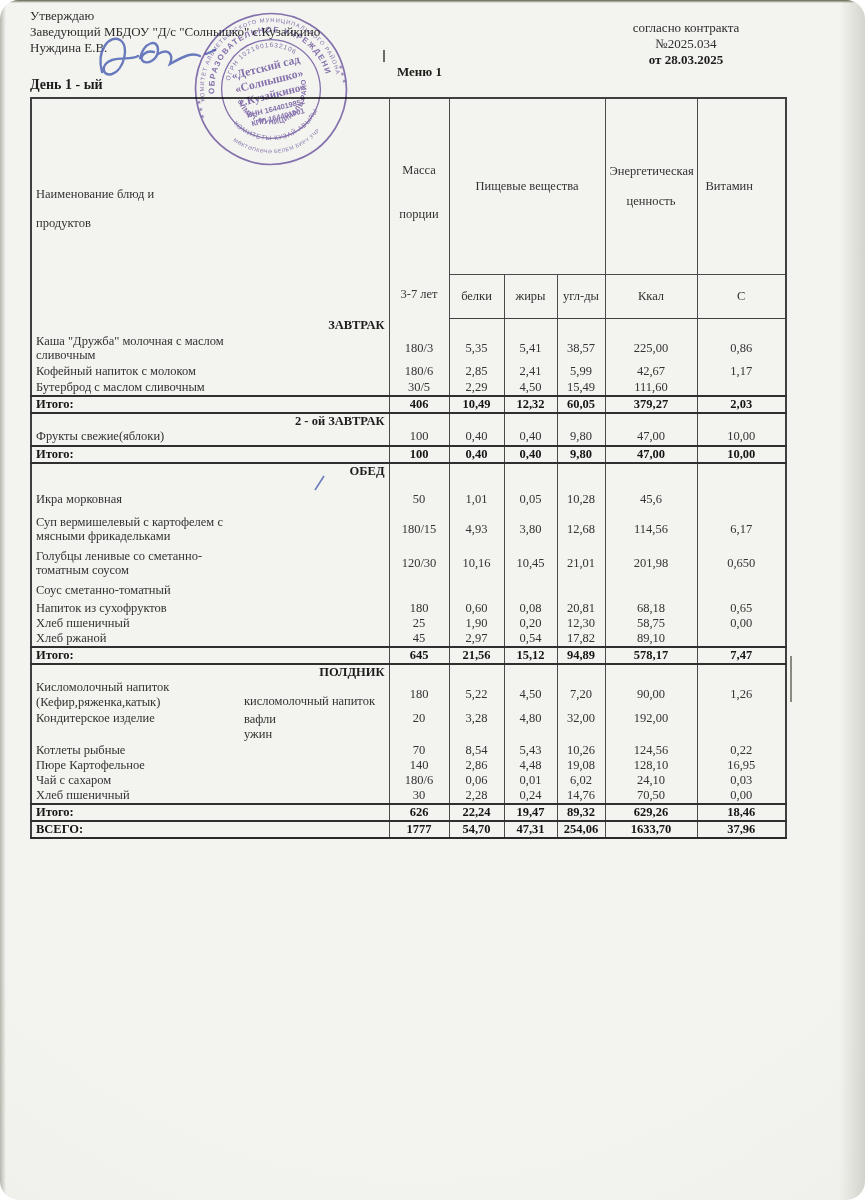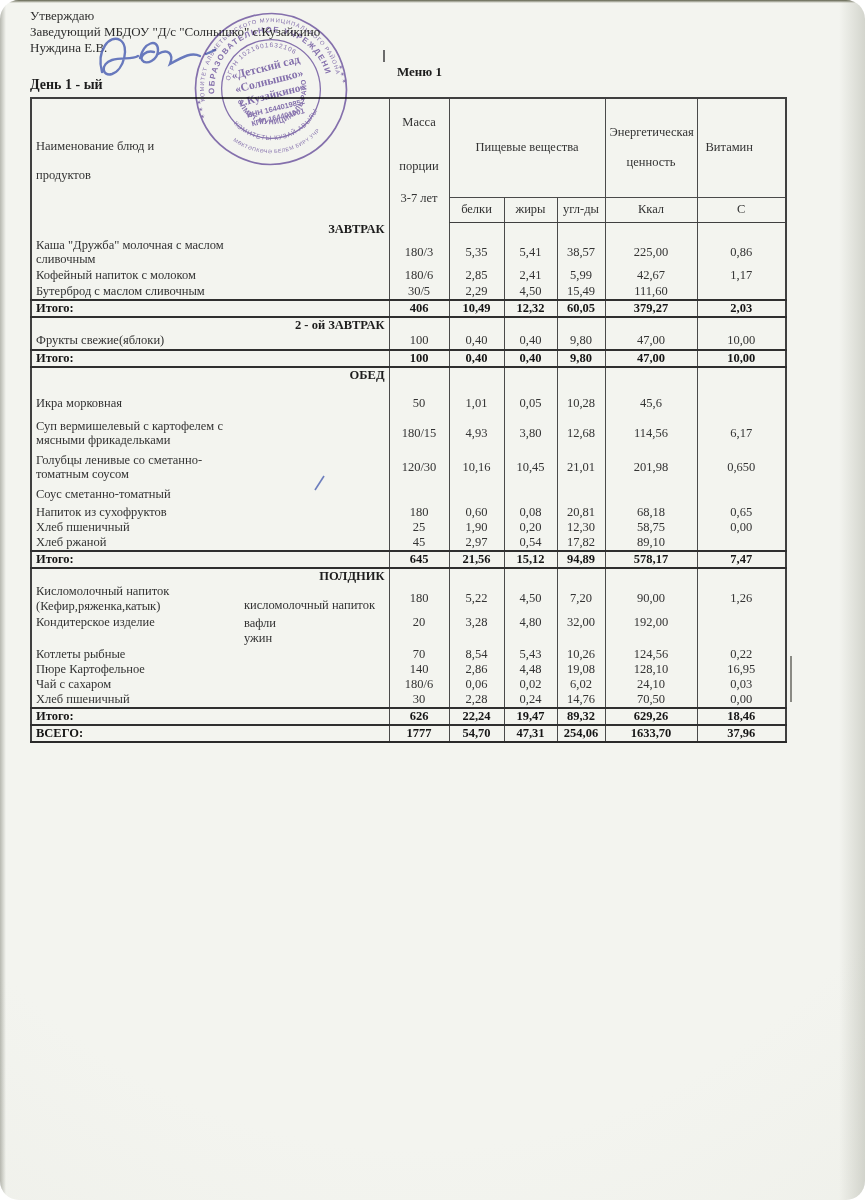--- a/index.html
+++ b/index.html
@@ -25,21 +25,21 @@
   table.menu td, table.menu th{
     padding:0 4px;vertical-align:middle;font-weight:normal;
     overflow:hidden;white-space:pre-line;
   }
   table.menu{border:2px solid #3f3f3f;}
   .vline{border-left:1px solid #4a4a4a;}
   thead th{text-align:center;}
   th.h-name{vertical-align:top;text-align:left;padding:6px 6px;}
   th.h-name .l2{display:block;margin-top:14px;}
   th.h-mass{vertical-align:top;padding-top:6px;}
-  th.h-mass span{display:block;line-height:17px;}
+  th.h-mass span{display:block;line-height:17px;margin-top:48px;}
   th.grp{border-bottom:1px solid #4a4a4a;vertical-align:top;padding-top:8px;}
   th.grp.en span{display:block;}
   th.grp.en .l2{margin-top:0;}
   th.grp.vit{text-align:left;padding-left:8px;}
   tr.subhead th{border-bottom:1.5px solid #3f3f3f;height:18px;}
   tr.section-row td{font-weight:bold;color:#1d1d1d;}
   tr.section-row td.name-cell{text-align:right;padding-left:95px;}
   tr.sublabel-row td.name-cell span.sub{font-weight:normal;}
   td.num{text-align:center;}
   td.name-cell{position:relative;text-align:left;padding-left:6px;line-height:14.5px;}
@@ -61,20 +61,25 @@
 
   <svg class="abs" style="left:88px;top:30px;" width="130" height="62" viewBox="0 0 130 62">
     <g fill="none" stroke="#5a6cb8" stroke-width="2.4" stroke-linecap="round" opacity="0.9">
       <path d="M14,42 C8,20 22,4 32,10 C42,16 36,40 24,44 C14,47 12,34 24,30 C34,27 44,30 50,26"></path>
       <path d="M52,28 C56,12 70,8 70,20 C70,30 58,36 54,30 C52,26 58,20 66,22"></path>
       <path d="M70,24 C80,18 86,24 82,34 C96,26 104,22 112,26"></path>
       <path d="M118,24 L127,20"></path>
     </g>
   </svg>
 
+  <div class="abs right-block" style="left:596px;top:20px;width:180px;">
+    <div class="t13">согласно контракта</div>
+    <div class="t13">№2025.034</div>
+    <div class="t13 bold">от 28.03.2025</div>
+  </div>
 
   <div class="abs artifact" style="left:383px;top:50px;width:1.5px;height:12px;"></div>
 
   <div class="abs t13 bold" style="left:397px;top:64px;">Меню 1</div>
   <div class="abs bold" style="left:30px;top:77px;font-size:14px;">День 1 - ый</div>
 
   <table class="menu abs" style="left:30px;top:97px;">
     <colgroup>
       <col style="width:358px">
         <col style="width:60px">
@@ -328,21 +333,21 @@
           <td class="num vline">2,86</td>
           <td class="num vline">4,48</td>
           <td class="num vline">19,08</td>
           <td class="num vline">128,10</td>
           <td class="num vline">16,95</td>
         </tr>
         <tr class="item-row" style="height: 13px;">
           <td class="name-cell"><span>Чай с сахаром</span></td>
           <td class="num vline">180/6</td>
           <td class="num vline">0,06</td>
-          <td class="num vline">0,02</td>
+          <td class="num vline">0,01</td>
           <td class="num vline">6,02</td>
           <td class="num vline">24,10</td>
           <td class="num vline">0,03</td>
         </tr>
         <tr class="item-row" style="height: 14px;">
           <td class="name-cell"><span>Хлеб пшеничный</span></td>
           <td class="num vline">30</td>
           <td class="num vline">2,28</td>
           <td class="num vline">0,24</td>
           <td class="num vline">14,76</td>

